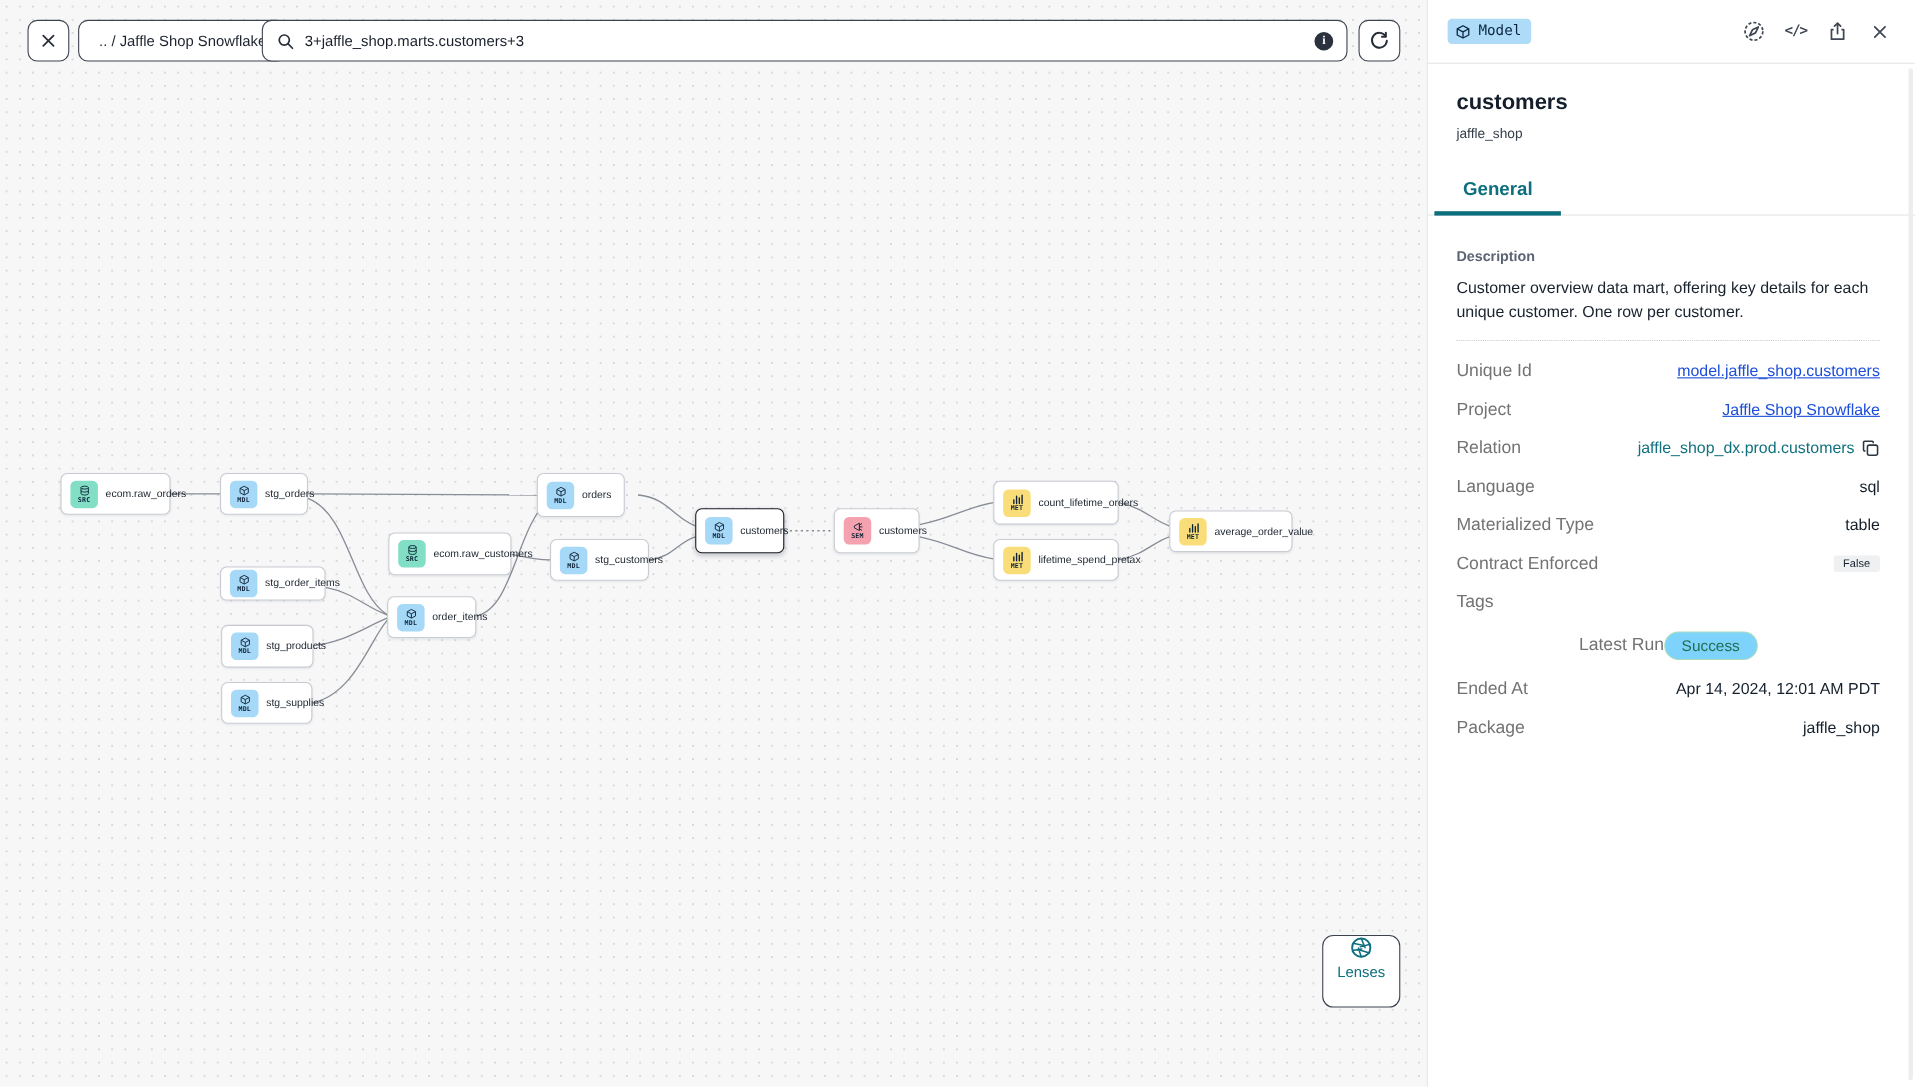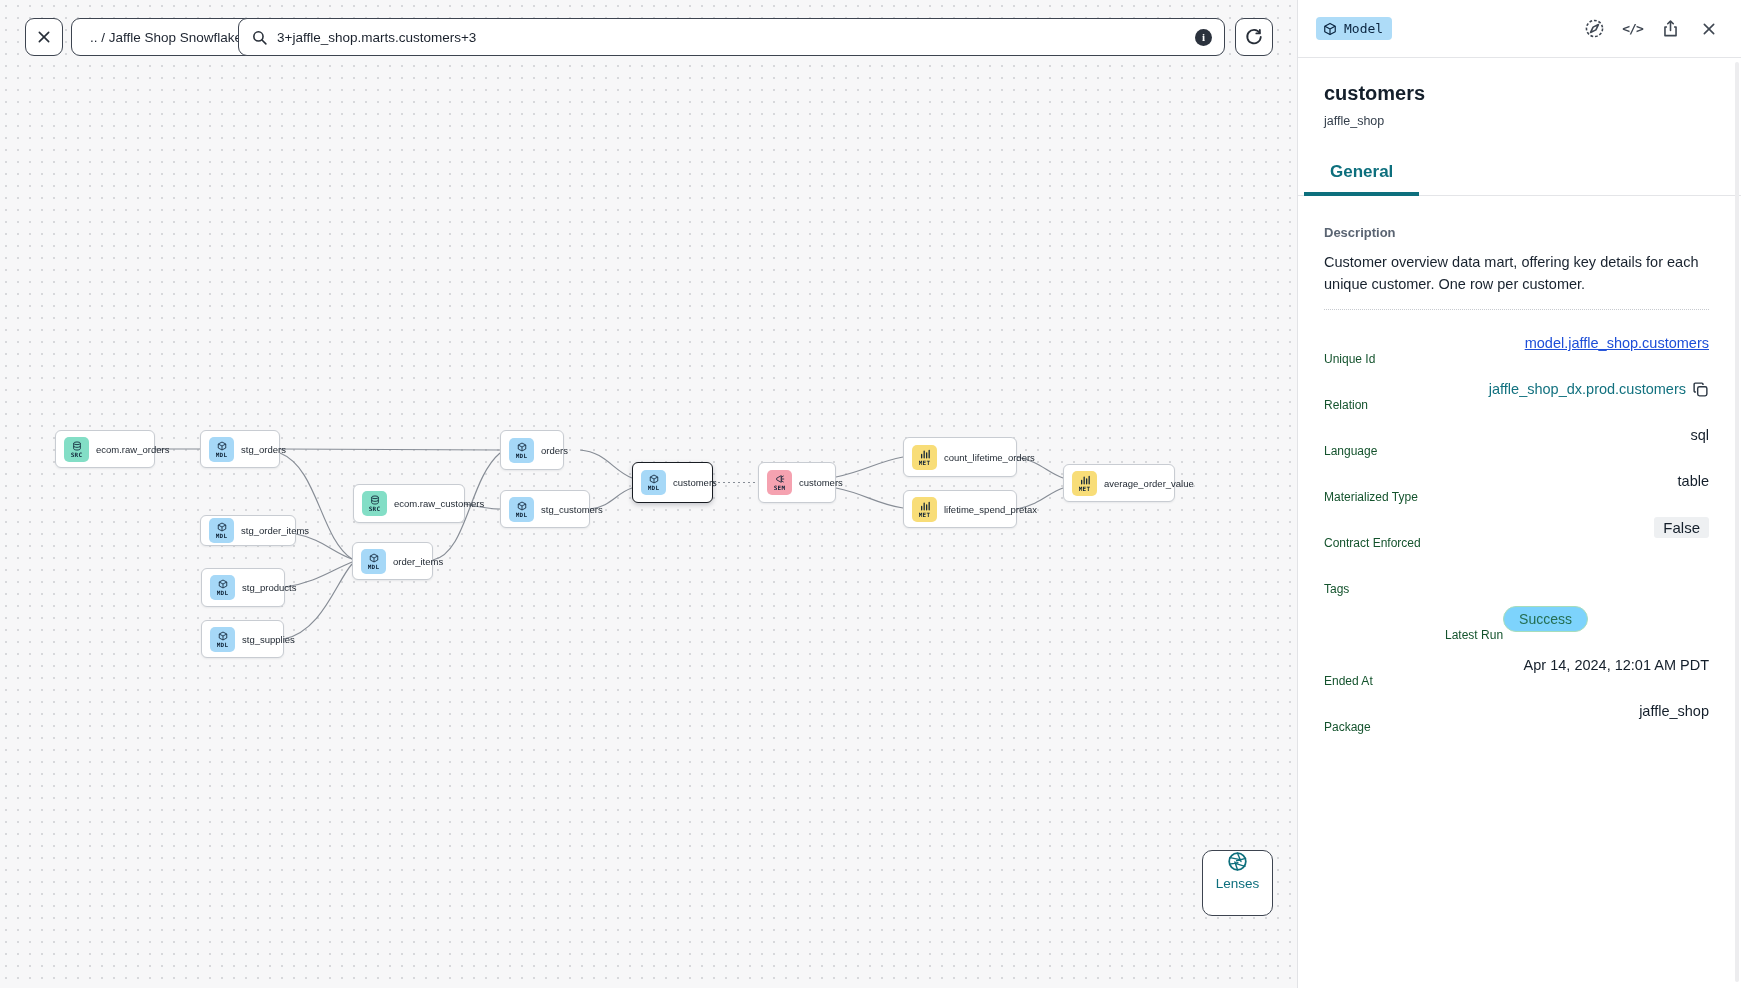--- a/index.html
+++ b/index.html
@@ -103,26 +103,26 @@
     content:""; position:absolute; left:0; right:0; bottom:-1px; height:4px; background:#0d6f7d;
   }
 
   .desc-label { margin-top:29px; font-size:13px; font-weight:bold; color:#5a6472; }
   .desc-text { margin-top:11px; font-size:14.5px; line-height:22px; color:#18222e; max-width:378px; }
   .dot-divider { margin-top:14px; border-top:1.5px dotted #c7cacf; }
 
   .frow { display:flex; align-items:center; justify-content:space-between; min-height:35px; }
   .frow.first { margin-top:10px; }
   .frow.tall { min-height:44px;justify-content:center; }
-  .flabel { font-size:12px; color:#14532d;margin-top:32px; }
+  .flabel { font-size:16px; color:#737373; }
   .fvalue { font-size:14.5px; color:#141f2b; text-align:right; display:flex; align-items:center; gap:6px; }
   .link { color:#1d4ed8; text-decoration:underline; cursor:pointer; }
   .teal { color:#12717f; }
   .copy-ic { color:#2b3642; width:17px; height:17px; cursor:pointer; }
-  .pill-gray { background:#eef0f2; border-radius:3px; padding:2px 9px; font-size:15px; color:#141f2b; }
+  .pill-gray { background:#eef0f2; border-radius:3px; padding:2px 9px; font-size:10px; color:#141f2b; }
   .pill-success {
     background:#7dd3fc; border:1px solid #a7ddbb; border-radius:999px;
     padding:4px 15px; font-size:14px; color:#246e52;
   }
   .p-scrollbar { position:absolute; right:2px; top:62px; width:4px; height:920px; background:#ededef; border-radius:2px; }
 
   .hidden-defs { position:absolute; width:0; height:0; overflow:hidden; }
 </style>
 </head>
 <body>
@@ -274,21 +274,21 @@
     </div>
     <div class="node" style="left:201px;top:620px;width:83px;height:38px">
       <span class="nbadge mdl">
           <svg>
             <use href="#i-cube"></use>
           </svg>
           <span class="nkind">MDL</span>
         </span>
       <span class="nlabel">stg_supplies</span>
     </div>
-    <div class="node" style="left:500px;top:430px;width:64px;height:40px">
+    <div class="node" style="left:488px;top:430px;width:80px;height:40px">
       <span class="nbadge mdl">
           <svg>
             <use href="#i-cube"></use>
           </svg>
           <span class="nkind">MDL</span>
         </span>
       <span class="nlabel">orders</span>
     </div>
     <div class="node" style="left:500px;top:490px;width:90px;height:38px">
       <span class="nbadge mdl">
@@ -395,20 +395,26 @@
       <div class="desc-text">Customer overview data mart, offering key details for each unique customer. One row per customer.</div>
       <div class="dot-divider"></div>
 
       <div class="frow first">
         <span class="flabel">Unique Id</span>
         <span class="fvalue">
             <a class="link">model.jaffle_shop.customers</a>
           </span>
       </div>
       <div class="frow">
+        <span class="flabel">Project</span>
+        <span class="fvalue">
+            <a class="link">Jaffle Shop Snowflake</a>
+          </span>
+      </div>
+      <div class="frow">
         <span class="flabel">Relation</span>
         <span class="fvalue">
           <span class="teal">jaffle_shop_dx.prod.customers</span>
           <svg class="copy-ic">
               <use href="#i-copy"></use>
             </svg>
         </span>
       </div>
       <div class="frow">
         <span class="flabel">Language</span>

